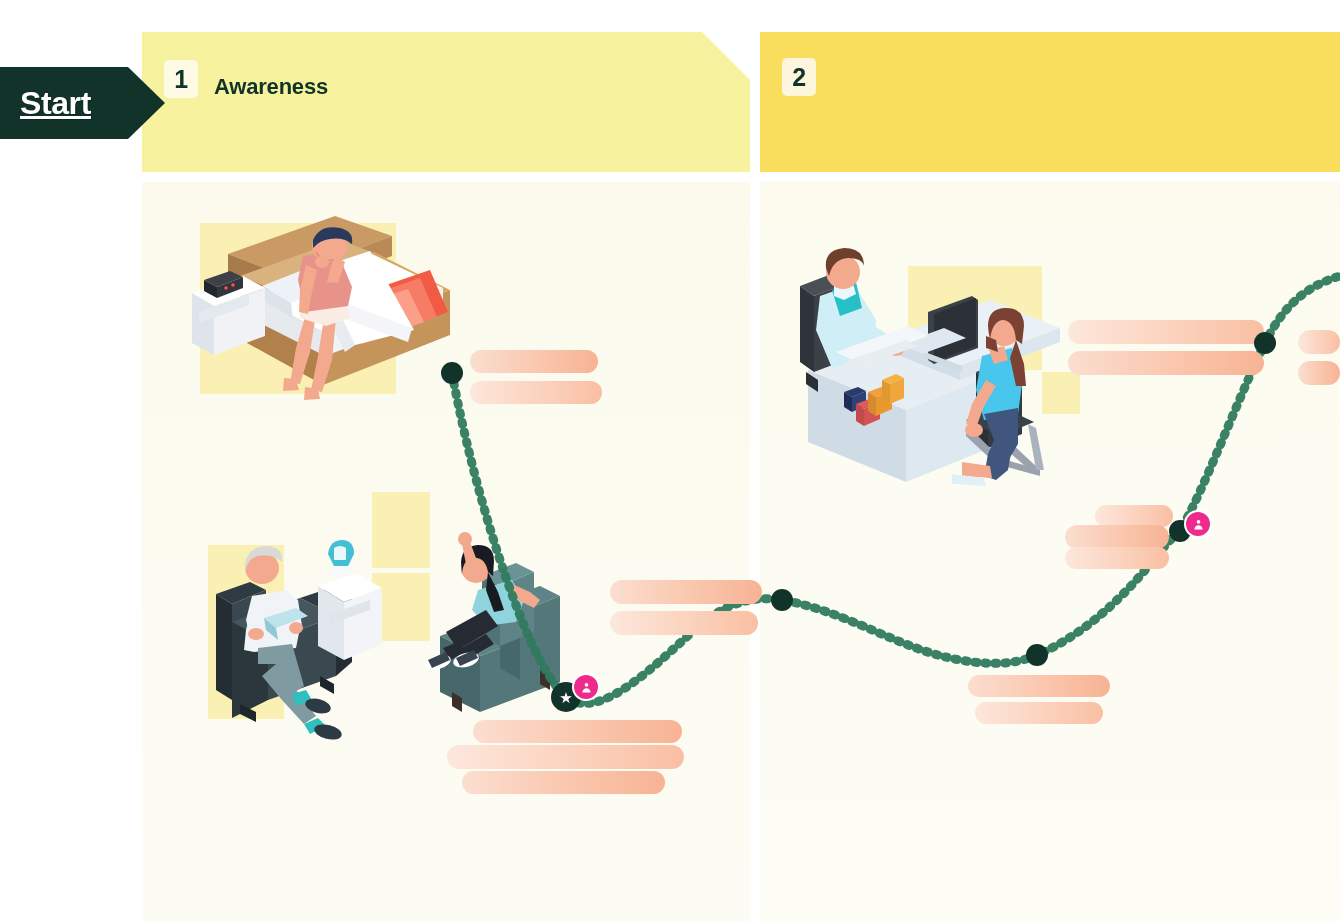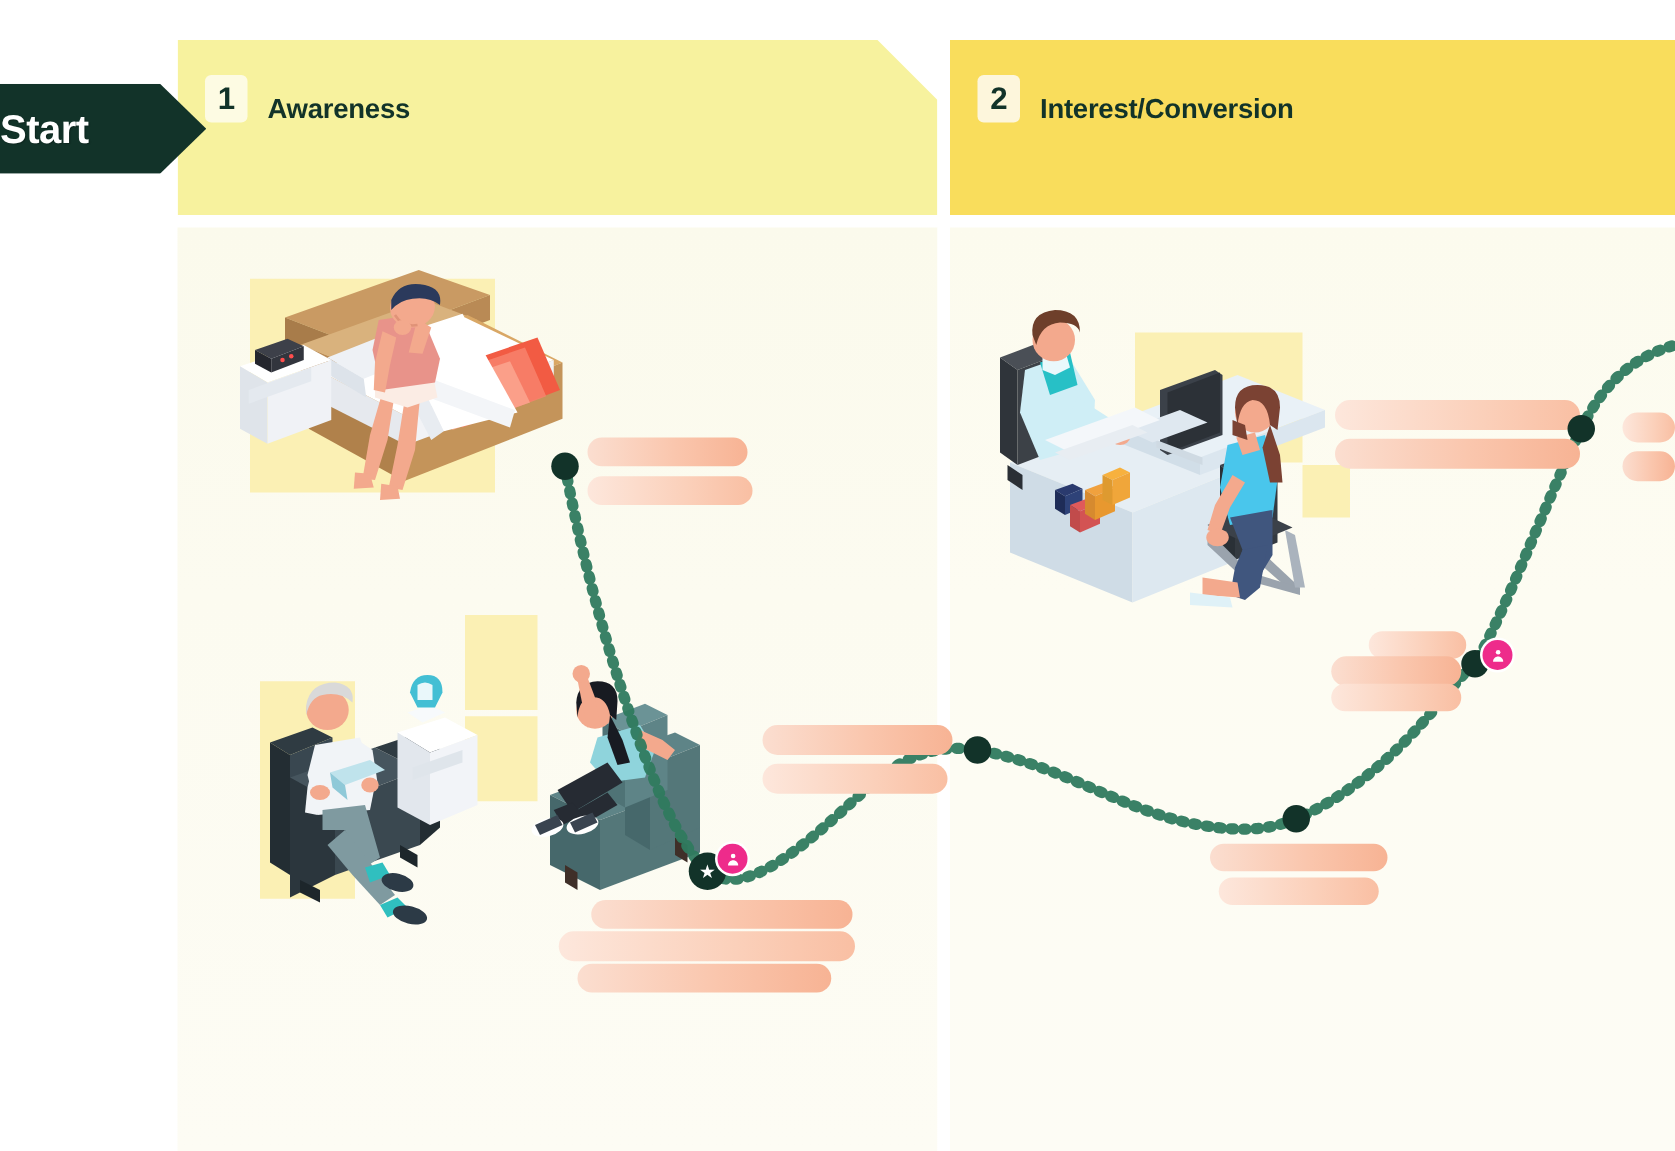--- a/index.html
+++ b/index.html
@@ -81,21 +81,23 @@
     background: #123329;
     clip-path: polygon(0 0, 128px 0, 165px 36px, 128px 100%, 0 100%);
     display: flex;
     align-items: center;
   }
   #start-label {
     color: #ffffff;
     font-size: 32px;
     font-weight: bold;
     letter-spacing: -0.4px;
+    padding-left: 20px;
     text-shadow: 1px 1px 1px rgba(0,0,0,0.25);
+    text-decoration: underline;
   }
 
   
   .layer { position: absolute; left: 0; top: 0; width: 1340px; height: 921px; pointer-events: none; }
 
   
   .bar {
     position: absolute;
     border-radius: 40px;
     background: linear-gradient(90deg, #fbded0 0%, #fac6ad 55%, #f7b394 100%);
@@ -153,21 +155,20 @@
   <div id="col1-head" class="col-head">
     <div class="head-inner">
       <div class="num-badge">1</div>
       <div class="head-title">Awareness</div>
     </div>
   </div>
 
   <div id="col2-head" class="col-head">
     <div class="head-inner">
       <div class="num-badge">2</div>
-      <div class="head-title">Interest/Conversion</div>
     </div>
   </div>
 
   <div id="start-flag">
     <span id="start-label">Start</span>
   </div>
 
   <div class="layer" id="yellow-layer">
       <div class="ybox" style="left: 200px; top: 223px; width: 196px; height: 171px;"></div>
       <div class="ybox" style="left: 208px; top: 545px; width: 76px; height: 174px;"></div>

